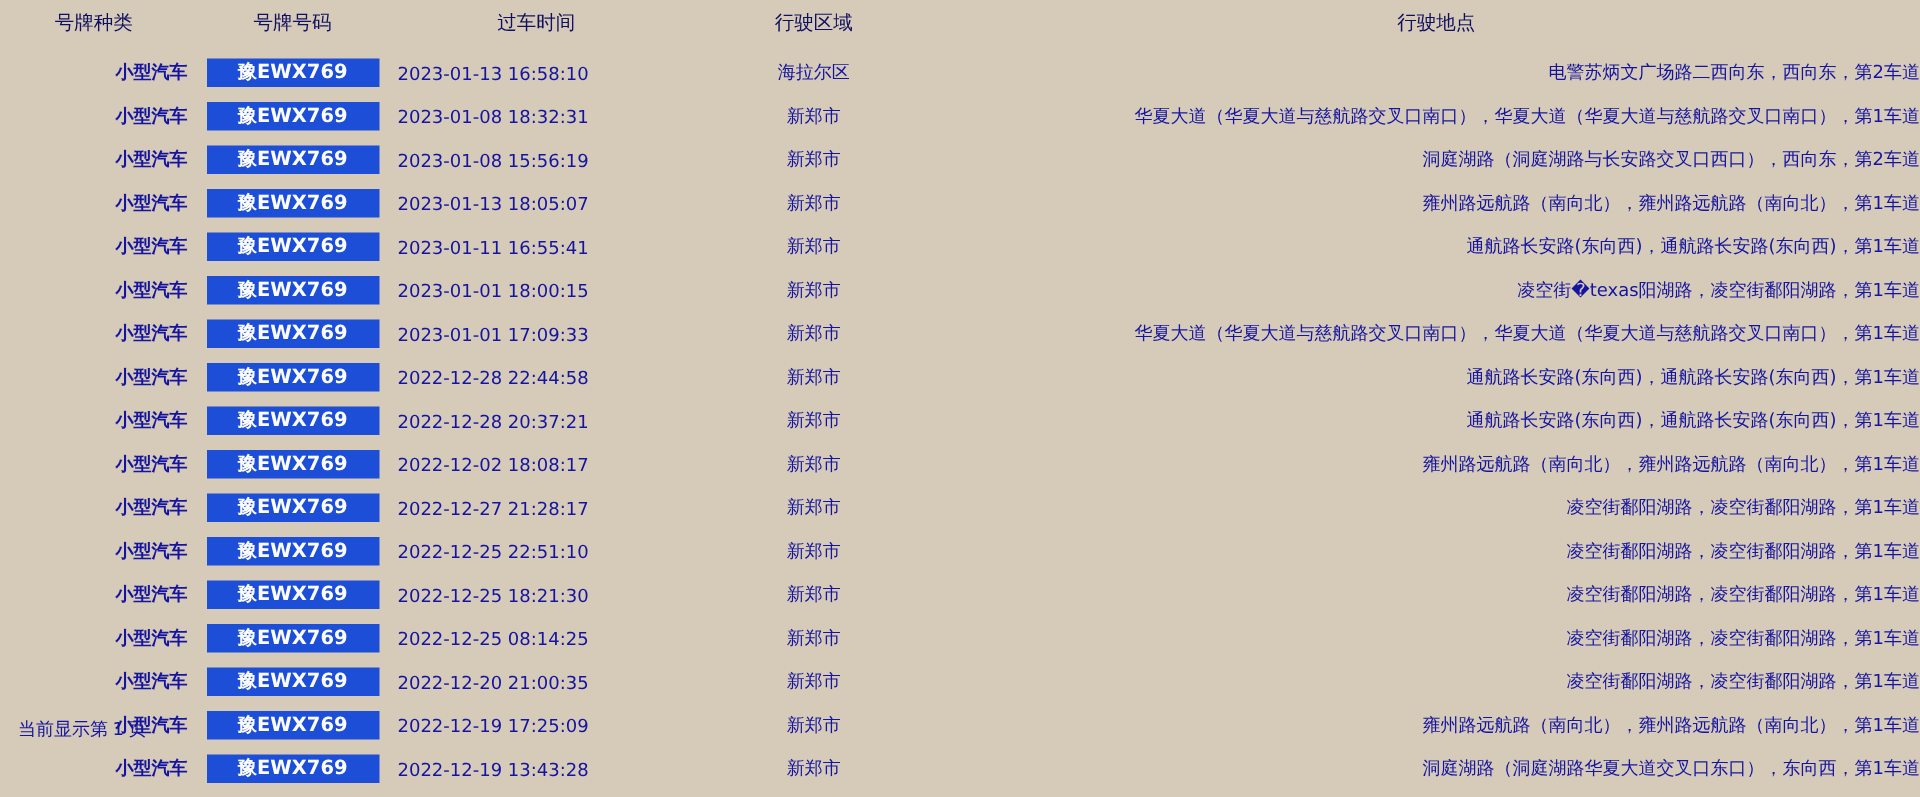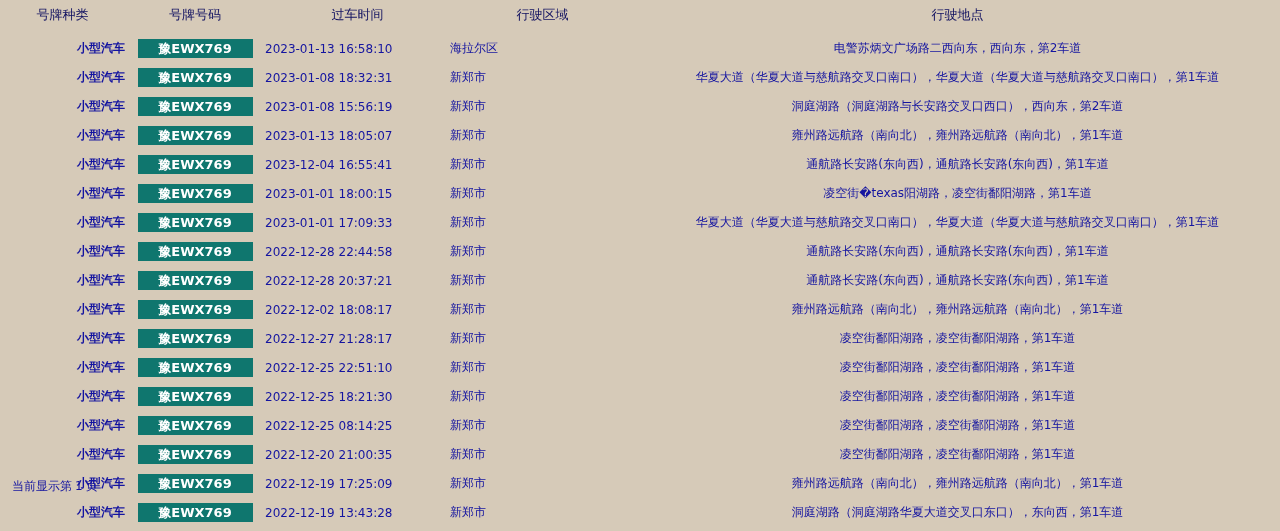--- a/index.html
+++ b/index.html
@@ -54,42 +54,42 @@
     text-align: right;
     color: #bb2200;
     font-size: 12px;
     font-weight: bold;
   }
   td.c-plate {
     text-align: center;
   }
   .plate-box {
     display: block;
-    background: #0f766e;
+    background: #1d4ed8;
     color: #ffffff;
     font-size: 13px;
     font-weight: bold;
     line-height: 19px;
     height: 19px;
     margin: 0 auto;
     width: 115px;
     text-align: center;
     letter-spacing: 0px;
   }
   td.c-time {
     text-align: left;
     color: #1414a0;
   }
   td.c-area {
-    text-align: left;
+    text-align: center;
     padding-left: 5px;
     color: #1414a0;
   }
   td.c-place {
-    text-align: center;
+    text-align: right;
     padding-left: 4px;
     color: #1414a0;
   }
   .footer {
     position: absolute;
     left: 12px;
     top: 478px;
     font-size: 12px;
     color: #1414a0;
   }
@@ -159,21 +159,21 @@
         <td class="c-time">2023-01-13 18:05:07</td>
         <td class="c-area">新郑市</td>
         <td class="c-place">雍州路远航路（南向北），雍州路远航路（南向北），第1车道</td>
       </tr>
 
       <tr>
         <td class="c-type">小型汽车</td>
         <td class="c-plate">
             <span class="plate-box">豫EWX769</span>
           </td>
-        <td class="c-time">2023-12-04 16:55:41</td>
+        <td class="c-time">2023-01-11 16:55:41</td>
         <td class="c-area">新郑市</td>
         <td class="c-place">通航路长安路(东向西)，通航路长安路(东向西)，第1车道</td>
       </tr>
 
       <tr>
         <td class="c-type">小型汽车</td>
         <td class="c-plate">
             <span class="plate-box">豫EWX769</span>
           </td>
         <td class="c-time">2023-01-01 18:00:15</td>

